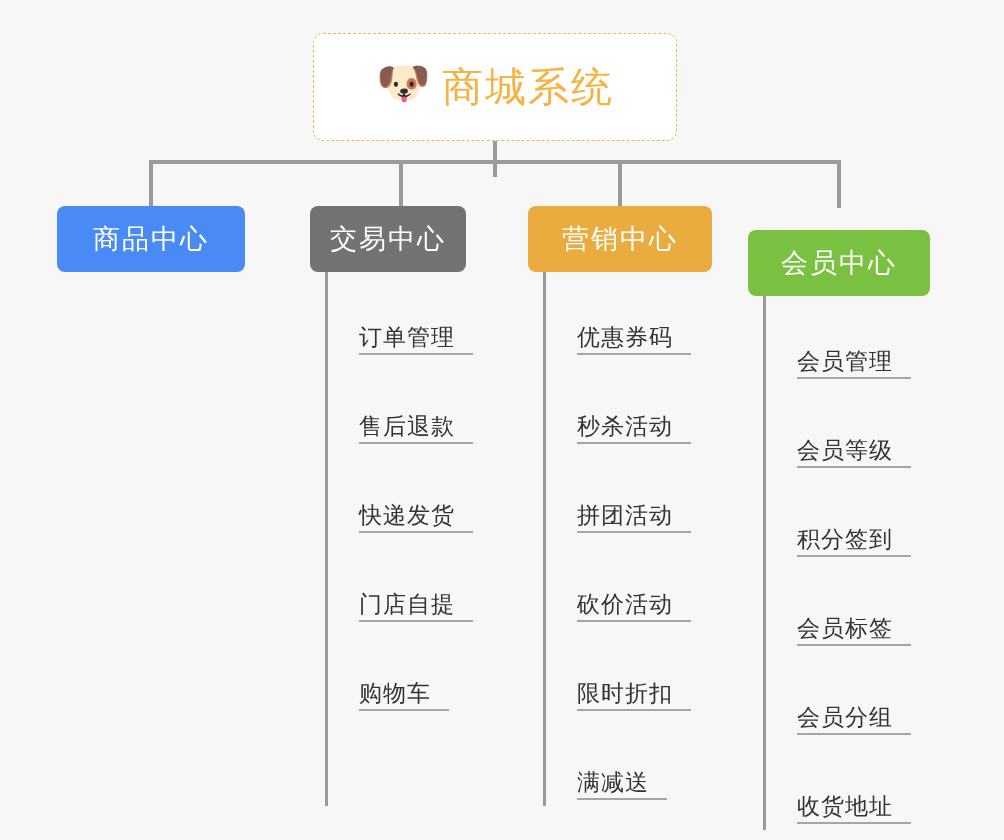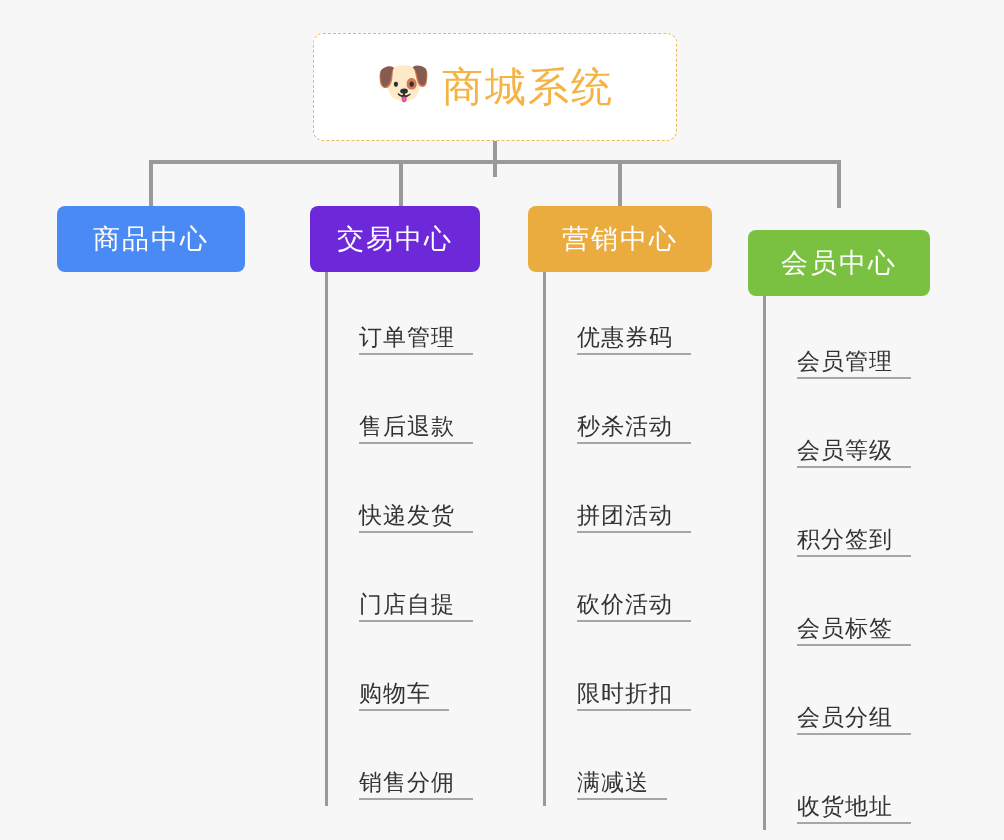--- a/index.html
+++ b/index.html
@@ -140,40 +140,37 @@
   <div class="conn conn-drop" style="left:149px;"></div>
   <div class="conn conn-drop" style="left:399px;"></div>
   <div class="conn conn-drop" style="left:618px;"></div>
   <div class="conn conn-drop" style="left:837px;"></div>
 
   <div class="branch" style="left:57px;">
     <div class="branch-head" style="width:188px;height:66px;background:#4a8af4;">商品中心</div>
   </div>
 
   <div class="branch" style="left:310px;">
-    <div class="branch-head" style="width:170px;height:66px;background:#6d28d9;">交易中心</div>
+    <div class="branch-head" style="width:156px;height:66px;background:#737373;">交易中心</div>
     <div class="branch-body">
       <div class="branch-spine" style="height:534px;"></div>
       <div class="leaf">
           <span class="leaf-label">订单管理</span>
         </div>
       <div class="leaf">
           <span class="leaf-label">售后退款</span>
         </div>
       <div class="leaf">
           <span class="leaf-label">快递发货</span>
         </div>
       <div class="leaf">
           <span class="leaf-label">门店自提</span>
         </div>
       <div class="leaf">
           <span class="leaf-label">购物车</span>
-        </div>
-      <div class="leaf">
-          <span class="leaf-label">销售分佣</span>
         </div>
     </div>
   </div>
 
   <div class="branch" style="left:528px;">
     <div class="branch-head" style="width:184px;height:66px;background:#eaab3f;">营销中心</div>
     <div class="branch-body">
       <div class="branch-spine" style="height:534px;"></div>
       <div class="leaf">
           <span class="leaf-label">优惠券码</span>

